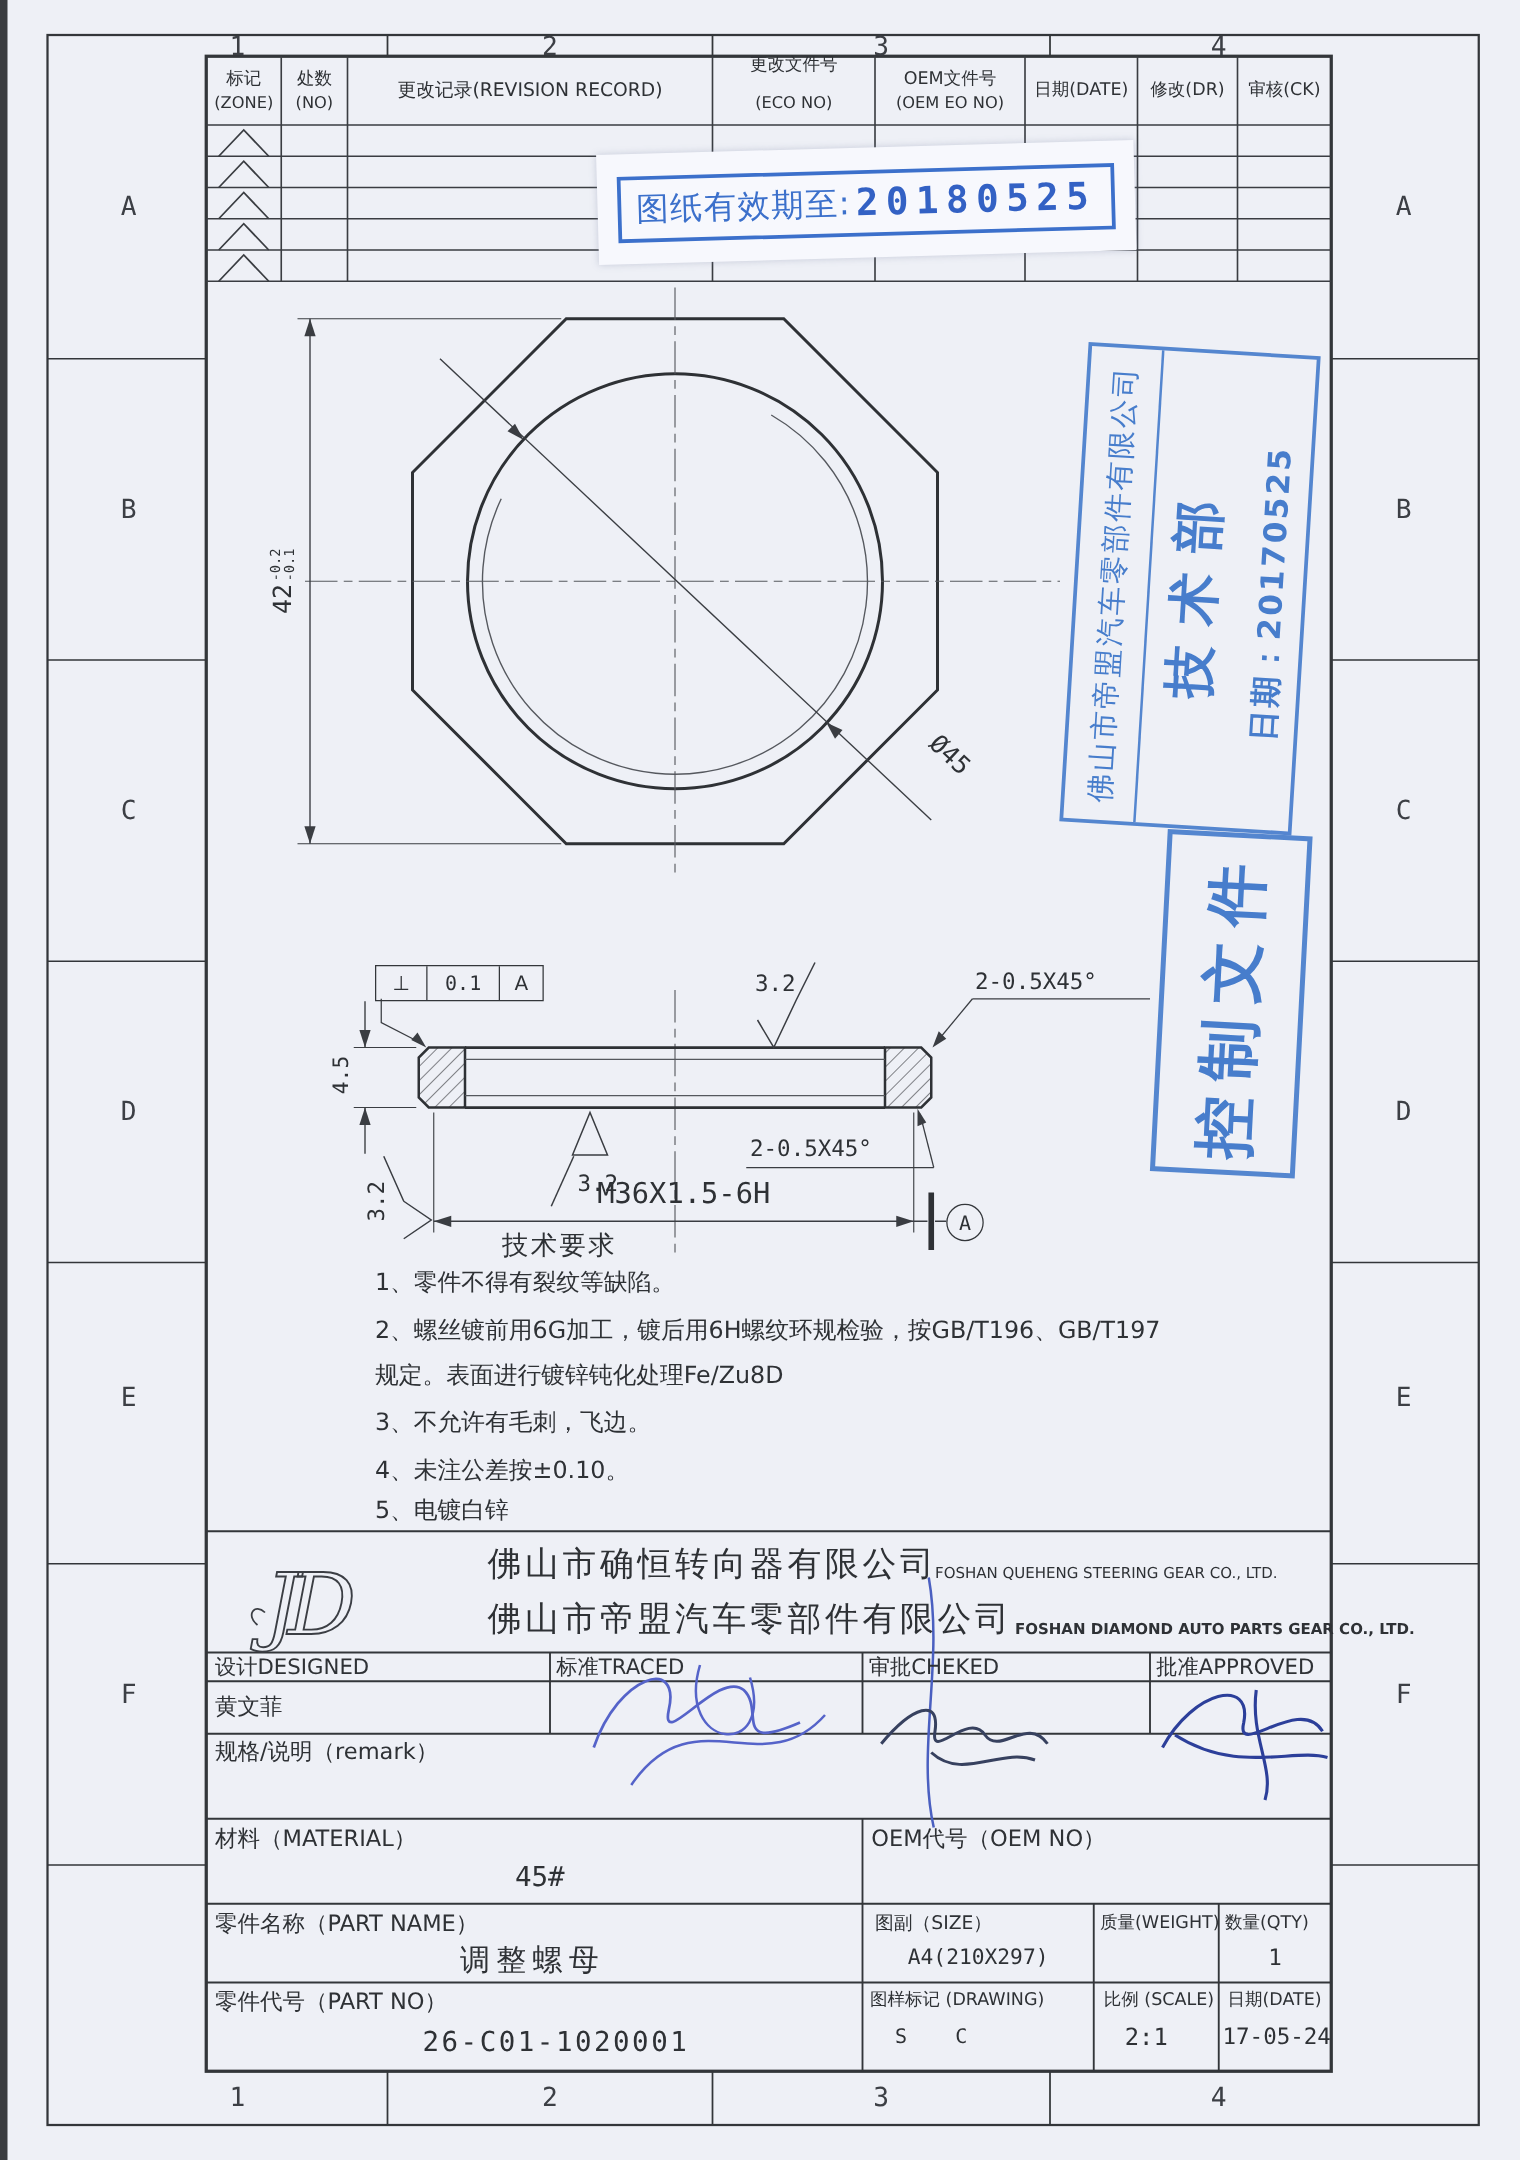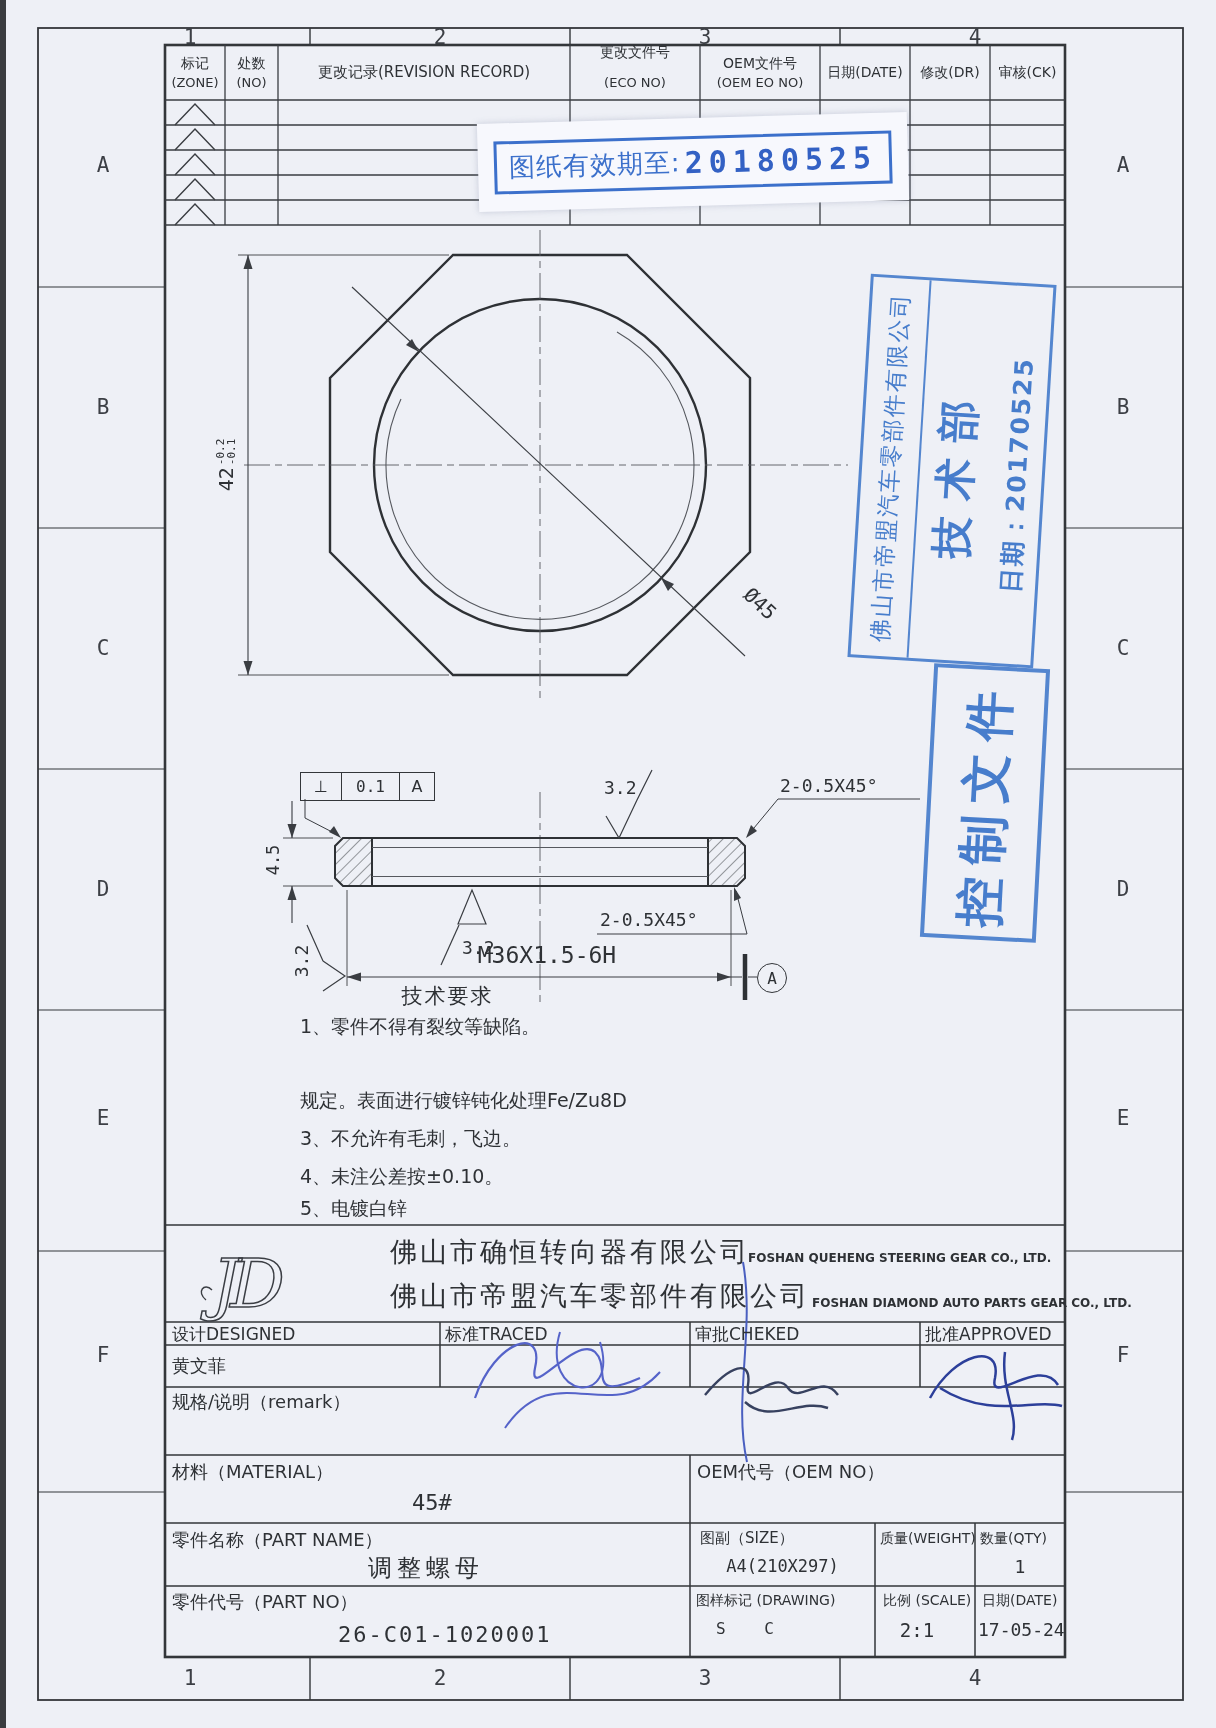--- a/index.html
+++ b/index.html
@@ -228,27 +228,28 @@
 
   <div class="gdt">
     <div class="gdt-sym">⊥</div>
     <div class="gdt-val">0.1</div>
     <div class="gdt-dat">A</div>
   </div>
   <div class="datum-circ">A</div>
 
   <div class="t c" style="left:375px;top:984px;width:145px;font-size:21px;letter-spacing:2px;">技术要求</div>
   <div class="t" style="left:300px;top:1016px;font-size:19px;">1、零件不得有裂纹等缺陷。</div>
+  <div class="t" style="left:300px;top:1054px;font-size:19px;">2、螺丝镀前用6G加工，镀后用6H螺纹环规检验，按GB/T196、GB/T197</div>
   <div class="t" style="left:300px;top:1090px;font-size:19px;">规定。表面进行镀锌钝化处理Fe/Zu8D</div>
   <div class="t" style="left:300px;top:1128px;font-size:19px;">3、不允许有毛刺，飞边。</div>
   <div class="t" style="left:300px;top:1166px;font-size:19px;">4、未注公差按±0.10。</div>
   <div class="t" style="left:300px;top:1198px;font-size:19px;">5、电镀白锌</div>
 
   <div class="t" style="left:390px;top:1236px;font-size:27px;letter-spacing:3px;">佛山市确恒转向器有限公司</div>
-  <div class="t" style="left:748px;top:1252px;font-size:12px;font-weight:bold;">FOSHAN QUEHENG STEERING GEAR CO.,  LTD.</div>
+  <div class="t" style="left:748px;top:1252px;font-size:12px;font-weight:normal;">FOSHAN QUEHENG STEERING GEAR CO.,  LTD.</div>
   <div class="t" style="left:390px;top:1280px;font-size:27px;letter-spacing:3px;">佛山市帝盟汽车零部件有限公司</div>
   <div class="t" style="left:812px;top:1297px;font-size:12px;font-weight:bold;">FOSHAN DIAMOND AUTO PARTS GEAR CO., LTD.</div>
 
   <div class="t" style="left:172px;top:1325px;font-size:17px;">设计DESIGNED</div>
   <div class="t" style="left:445px;top:1325px;font-size:17px;">标准TRACED</div>
   <div class="t" style="left:695px;top:1325px;font-size:17px;">审批CHEKED</div>
   <div class="t" style="left:925px;top:1325px;font-size:17px;">批准APPROVED</div>
   <div class="t" style="left:172px;top:1356px;font-size:18px;">黄文菲</div>
   <div class="t" style="left:172px;top:1392px;font-size:18px;">规格/说明（remark）</div>
 

